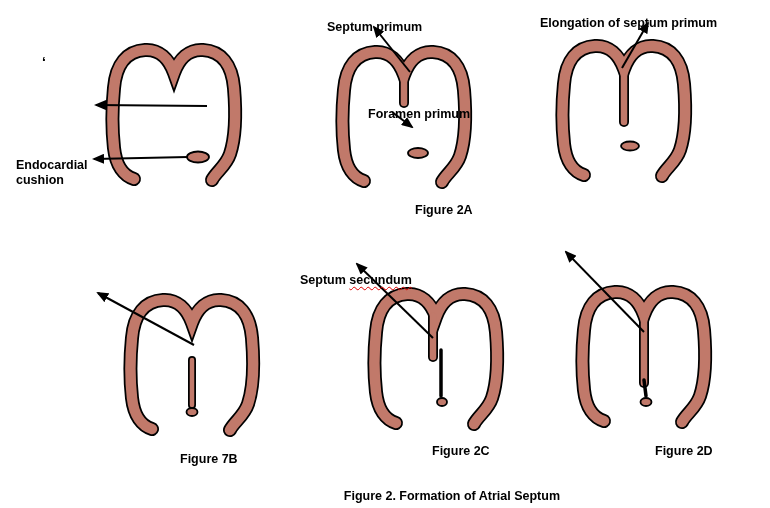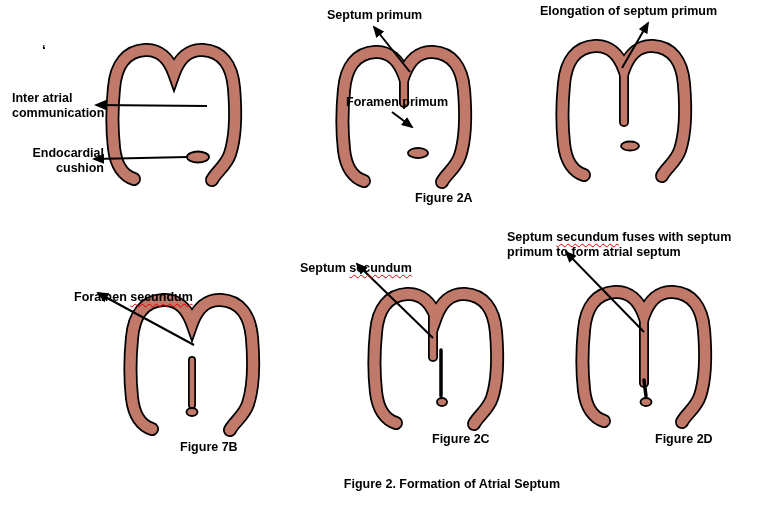--- a/index.html
+++ b/index.html
@@ -25,20 +25,21 @@
     top: 0;
   }
   .lbl {
     position: absolute;
     font-family: "Liberation Sans", sans-serif;
     font-weight: 700;
     font-size: 12.5px;
     line-height: 1.2;
     color: #000000;
     white-space: pre-line;
+    margin-top: 12px;
   }
   .squiggle {
     text-decoration: underline;
     text-decoration-style: wavy;
     text-decoration-color: var(--squiggle, #e00000);
     text-decoration-thickness: 1px;
     text-underline-offset: 2px;
     text-decoration-skip-ink: none;
   }
   
@@ -120,43 +121,35 @@
     <line class="arrow" x1="410" y1="72" x2="374" y2="27"></line>
     <line class="arrow" x1="392" y1="112" x2="412" y2="127"></line>
     <line class="arrow" x1="622" y1="68" x2="648" y2="23"></line>
     <line class="arrow" x1="194" y1="345" x2="98" y2="293"></line>
     <line class="arrow" x1="433" y1="338" x2="357" y2="264"></line>
     <line class="arrow" x1="644" y1="332" x2="566" y2="252"></line>
   </svg>
 
   <div class="lbl" style="left:42px; top:42px; font-size:14px;">‘</div>
 
-  <div class="lbl" style="left:12px; top:91px;">Inter atrial
-communication</div>
 
-  <div class="lbl" style="left:16px; top:146px; width:88px; text-align:right;">Endocardial
+  <div class="lbl" style="left:16px; top:146px; width:88px; text-align:left;">Endocardial
 cushion</div>
 
   <div class="lbl" style="left:327px; top:8px;">Septum primum</div>
 
-  <div class="lbl" style="left:346px; top:95px;">Foramen primum</div>
+  <div class="lbl" style="left:368px; top:95px;">Foramen primum</div>
 
   <div class="lbl" style="left:540px; top:4px;">Elongation of septum primum</div>
 
-  <div class="lbl" style="left:74px; top:275px;">
-    <span>Foramen </span><span class="squiggle">secundum</span>
-  </div>
 
   <div class="lbl" style="left:300px; top:246px;">
     <span>Septum </span><span class="squiggle">secundum</span>
   </div>
 
-  <div class="lbl" style="left:507px; top:215px; width:240px;">
-    <span>Septum </span><span class="squiggle">secundum</span><span> fuses with septum primum to form atrial septum</span>
-  </div>
 
   <div class="lbl" style="left:372px; top:191px;padding-left:43px;">Figure 2A</div>
   <div class="lbl" style="left:180px; top:440px;">Figure 7B</div>
   <div class="lbl" style="left:417px; top:432px;padding-left:15px;">Figure 2C</div>
   <div class="lbl" style="left:617px; top:432px;padding-left:38px;">Figure 2D</div>
   <div class="lbl" style="left:260px; top:477px; width:300px; text-align:right;">Figure 2. Formation of Atrial Septum</div>
 
 </div>
 
 </body></html>

